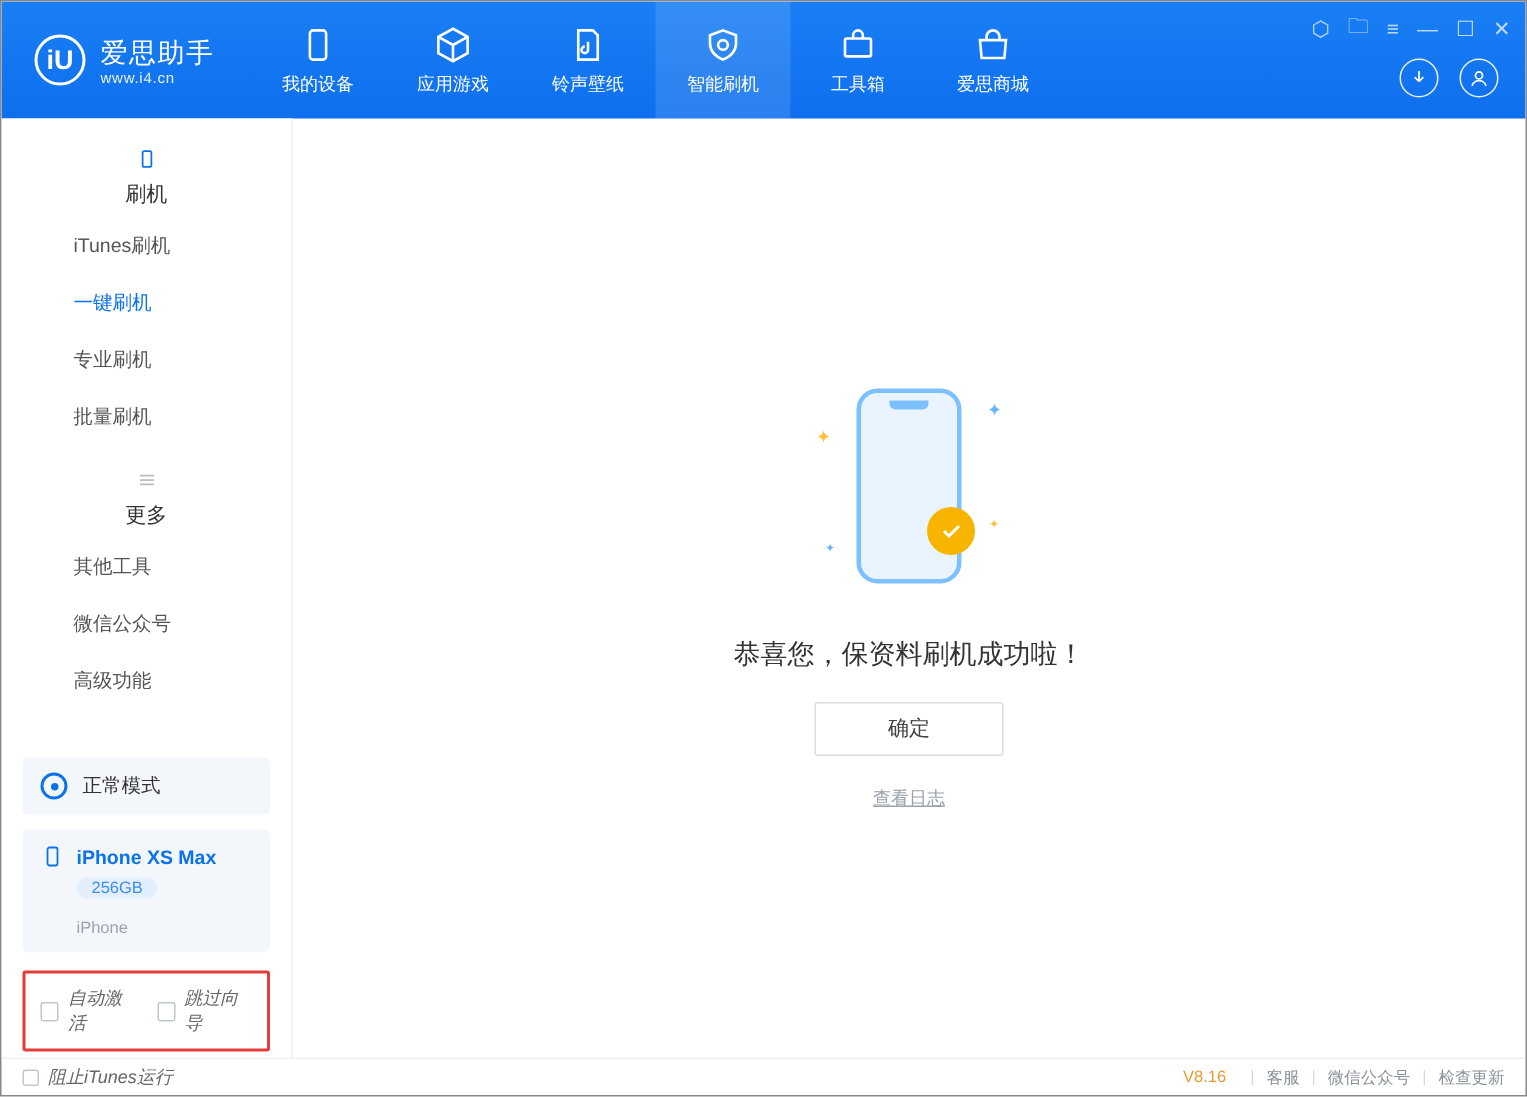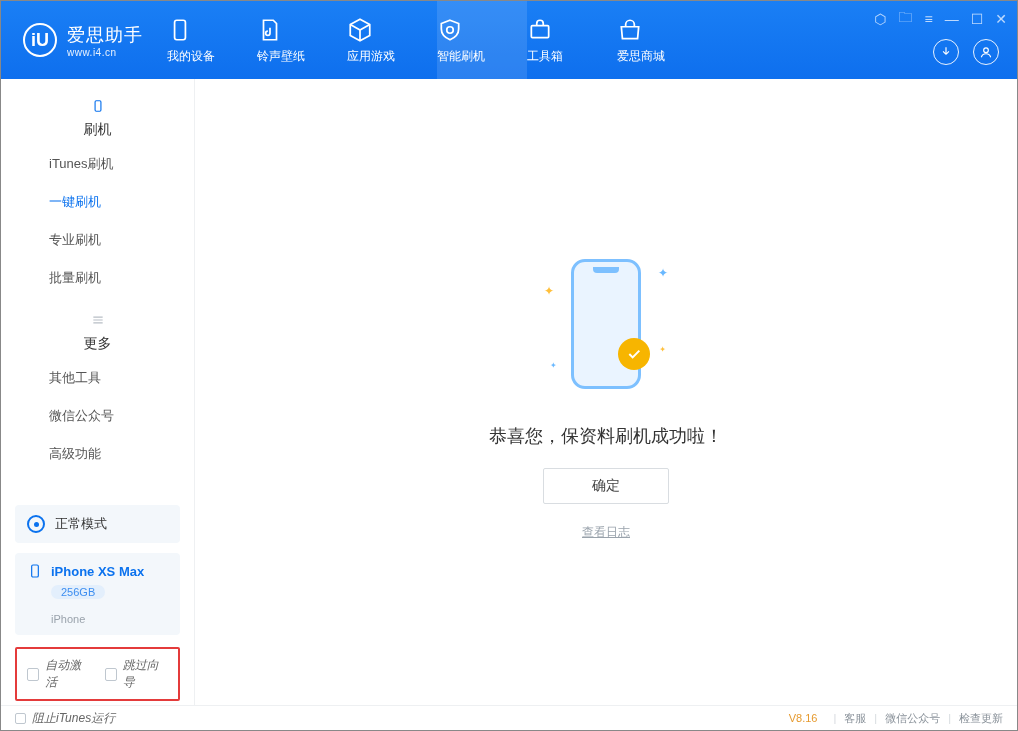--- a/index.html
+++ b/index.html
@@ -5,21 +5,21 @@
 * { margin: 0; padding: 0; box-sizing: border-box; font-family: "Microsoft YaHei", Arial, sans-serif; }
 body { background: #fff; width: 1018px; height: 731px; overflow: hidden; border: 1px solid #888; }
 
 
 .header { height: 78px; background: linear-gradient(to bottom, #1a7ff5, #0e6fee); display: flex; align-items: stretch; color: #fff; position: relative; }
 .logo-area { display: flex; align-items: center; padding: 0 18px 0 22px; }
 .logo-circle { width: 34px; height: 34px; border: 2.5px solid #fff; border-radius: 50%; display: flex; align-items: center; justify-content: center; font-weight: bold; font-size: 18px; margin-right: 10px; }
 .logo-text .title { font-size: 18px; font-weight: 500; letter-spacing: 1px; }
 .logo-text .subtitle { font-size: 10px; opacity: .9; letter-spacing: .5px; }
 .nav { display: flex; margin-left: 6px; }
-.nav-item { width: 90px; display: flex; flex-direction: column; align-items: flex-start; justify-content: center; gap: 4px; cursor: pointer; position: relative; font-size: 12px; }
+.nav-item { width: 90px; display: flex; flex-direction: column; align-items: center; justify-content: center; gap: 4px; cursor: pointer; position: relative; font-size: 12px; }
 .nav-item.active { background: rgba(255,255,255,.12); }
 .nav-item .icon { height: 28px; display:flex; align-items:center; justify-content:center; }
 .nav-item svg { width: 26px; height: 26px; fill: none; stroke: #fff; stroke-width: 1.6; }
 .header-right { position: absolute; right: 10px; top: 6px; display: flex; gap: 12px; align-items: center; color: #cfe4ff; }
 .header-right .wc { cursor: pointer; font-size: 14px; opacity:.9; }
 .header-bottom-right { position:absolute; right:18px; bottom:14px; display:flex; gap:14px; }
 .circle-btn { width: 26px; height:26px; border:1.8px solid rgba(255,255,255,.9); border-radius:50%; display:flex; align-items:center; justify-content:center; cursor:pointer; }
 .circle-btn svg { width:14px; height:14px; stroke:#fff; fill:none; stroke-width:2; }
 
 
@@ -85,34 +85,34 @@
       <div class="icon">
           <svg viewBox="0 0 24 24">
             <rect x="7" y="3" width="10" height="18" rx="2"></rect>
           </svg>
         </div>
       <span>我的设备</span>
     </div>
     <div class="nav-item">
       <div class="icon">
           <svg viewBox="0 0 24 24">
+            <path d="M12 2l9 5v10l-9 5-9-5V7z"></path>
+            <path d="M12 12l9-5M12 12v10M12 12L3 7"></path>
+          </svg>
+        </div>
+      <span>应用游戏</span>
+    </div>
+    <div class="nav-item">
+      <div class="icon">
+          <svg viewBox="0 0 24 24">
             <path d="M6 3h9l3 3v15H6z"></path>
             <path d="M12 10v5a2 2 0 11-2-2"></path>
           </svg>
         </div>
       <span>铃声壁纸</span>
-    </div>
-    <div class="nav-item">
-      <div class="icon">
-          <svg viewBox="0 0 24 24">
-            <path d="M12 2l9 5v10l-9 5-9-5V7z"></path>
-            <path d="M12 12l9-5M12 12v10M12 12L3 7"></path>
-          </svg>
-        </div>
-      <span>应用游戏</span>
     </div>
     <div class="nav-item active">
       <div class="icon">
           <svg viewBox="0 0 24 24">
             <path d="M12 3l8 3v5c0 5-3.5 8-8 10-4.5-2-8-5-8-10V6z"></path>
             <path d="M9 12a3 3 0 106 0 3 3 0 00-6 0"></path>
           </svg>
         </div>
       <span>智能刷机</span>
     </div>

